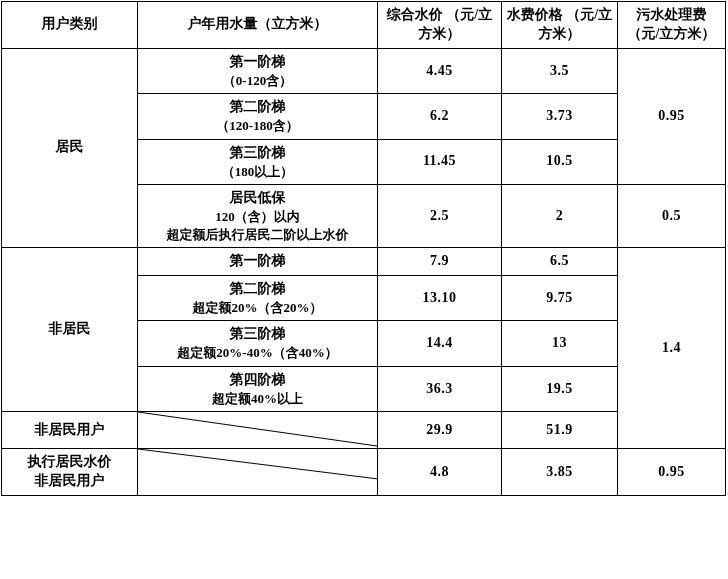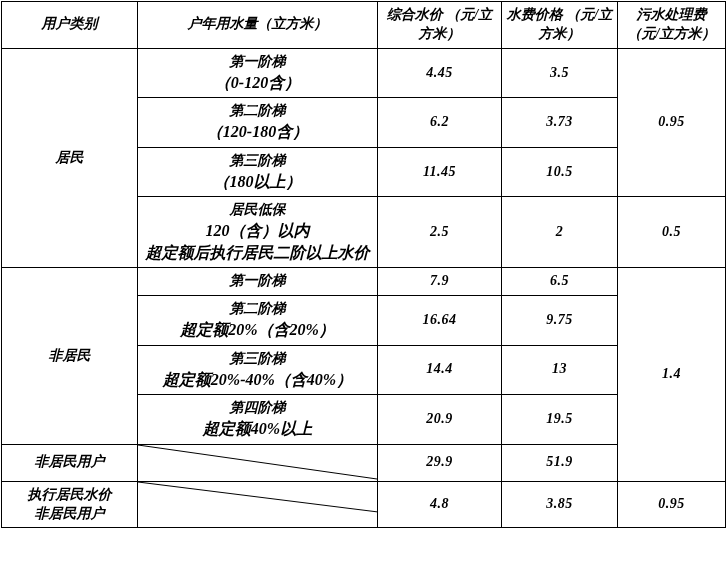--- a/index.html
+++ b/index.html
@@ -18,21 +18,20 @@
     width: 728px;
     height: 579px;
     position: relative;
     box-sizing: border-box;
   }
   table.rate-table {
     border-collapse: collapse;
     table-layout: fixed;
     width: 606px;
     margin: 1px;
-    font-style: italic;
   }
   table.rate-table td {
     border: 1px solid #000000;
     text-align: center;
     vertical-align: middle;
     font-size: 14px;
     font-weight: bold;
     line-height: 1.35;
     padding: 4px 2px;
     font-family: "Liberation Serif", "DejaVu Serif", serif;
@@ -63,21 +62,21 @@
   }
   td.special-label {
     font-size: 15px;
     font-weight: bold;
   }
   .tier-line-main {
     display: block;
   }
   .tier-line-sub {
     display: block;
-    font-size: 16px;
+    font-size: 13px;
   }
   .diag-cell {
     position: relative;
     padding: 0;
   }
   .diag-cell .diag-svg {
     display: block;
     width: 100%;
     height: 100%;
     position: absolute;
@@ -171,39 +170,39 @@
         <td class="num-cell">7.9</td>
         <td class="num-cell">6.5</td>
         <td class="num-cell" rowspan="5">1.4</td>
       </tr>
 
       <tr>
         <td class="tier-cell">
           <span class="tier-line-main">第二阶梯</span>
           <span class="tier-line-sub">超定额20%（含20%）</span>
         </td>
-        <td class="num-cell">16.64</td>
+        <td class="num-cell">13.10</td>
         <td class="num-cell">9.75</td>
       </tr>
 
       <tr>
         <td class="tier-cell">
           <span class="tier-line-main">第三阶梯</span>
           <span class="tier-line-sub">超定额20%-40%（含40%）</span>
         </td>
         <td class="num-cell">14.4</td>
         <td class="num-cell">13</td>
       </tr>
 
       <tr>
         <td class="tier-cell">
           <span class="tier-line-main">第四阶梯</span>
           <span class="tier-line-sub">超定额40%以上</span>
         </td>
-        <td class="num-cell">20.9</td>
+        <td class="num-cell">36.3</td>
         <td class="num-cell">19.5</td>
       </tr>
 
       <tr>
         <td class="special-label">非居民用户</td>
         <td class="diag-cell">
           <svg class="diag-svg" viewBox="0 0 240 36" preserveAspectRatio="none">
             <line x1="0" y1="0" x2="240" y2="34" stroke="#000000" stroke-width="1"></line>
           </svg>
           <span class="blank-spacer"></span>

